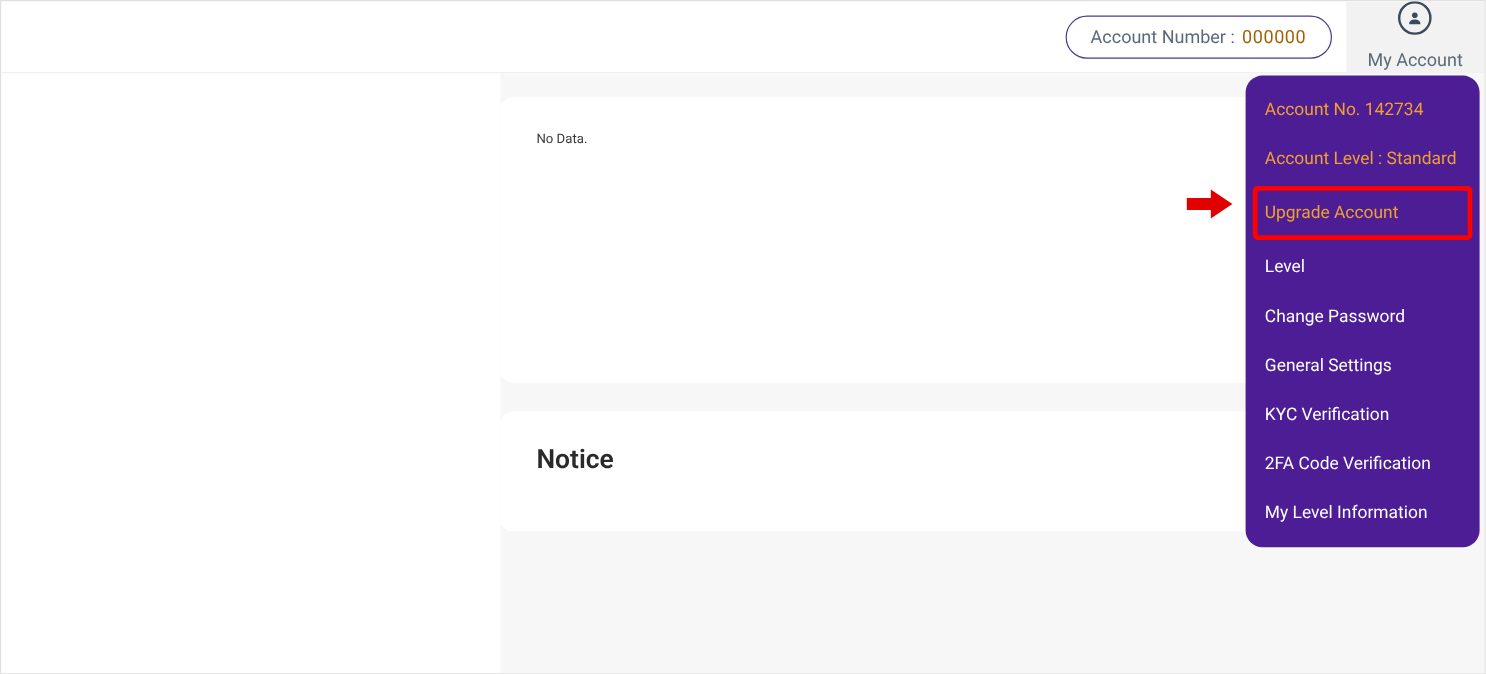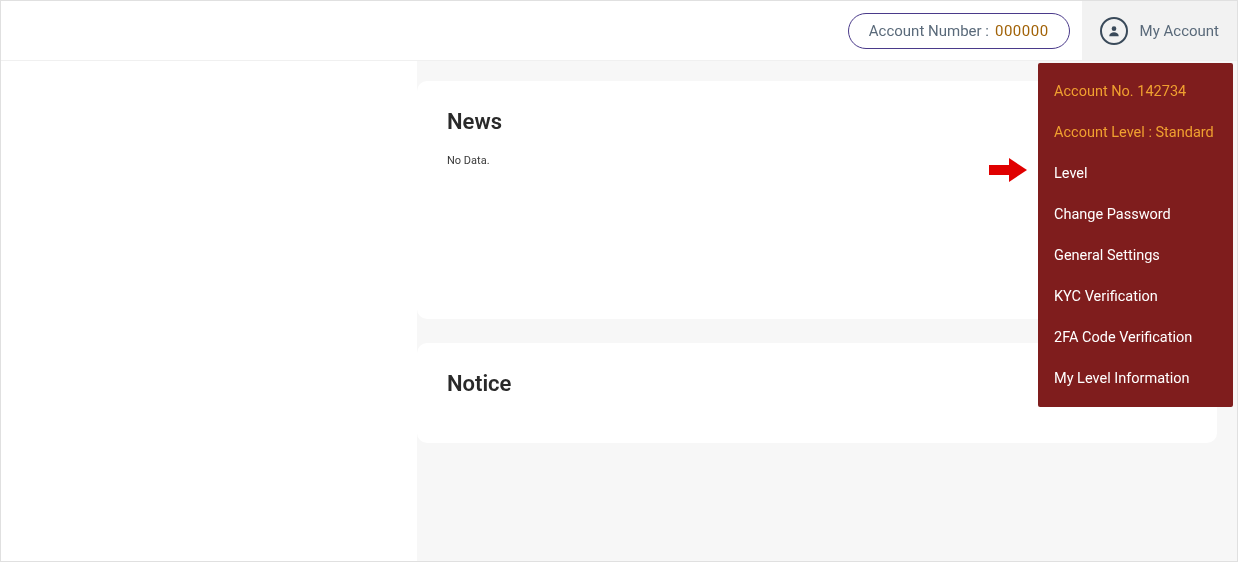--- a/index.html
+++ b/index.html
@@ -39,20 +39,21 @@
       letter-spacing: 0.5px;
     }
     .my-account-area {
       background: #f2f2f2;
       height: 100%;
       display: flex;
       align-items: center;
       padding: 0 18px;
       gap: 12px;
       cursor: pointer;
+      flex-direction: column;
     }
     .user-icon-circle {
       width: 28px;
       height: 28px;
       border: 2px solid #3a4a5a;
       border-radius: 50%;
       display: flex;
       align-items: center;
       justify-content: center;
     }
@@ -91,22 +92,22 @@
       height: 238px;
     }
     .history-card {
       height: 100px;
     }
     .dropdown-menu {
       position: absolute;
       top: 62px;
       right: 4px;
       width: 195px;
-      background: #7f1d1d;
-      border-radius: 2px;
+      background: #4c1d95;
+      border-radius: 14px;
       padding: 8px 0;
       z-index: 100;
     }
     .menu-item {
       padding: 12px 16px;
       color: #fff;
       font-size: 14.5px;
       cursor: pointer;
       position: relative;
     }
@@ -164,31 +165,31 @@
         <circle cx="12" cy="8" r="4"></circle>
         <path d="M4 20c0-4 4-6 8-6s8 2 8 6v1H4v-1z"></path>
       </svg>
     </span>
     <span class="my-account-label">My Account</span>
   </div>
 </div>
 
 <div class="content-area">
   <div class="card news-card">
-    <div class="card-title">News</div>
     <div class="card-body">No Data.</div>
   </div>
   <div class="card history-card">
     <div class="card-title">Notice</div>
   </div>
 </div>
 
 <div class="dropdown-menu">
   <div class="menu-item gold">Account No. 142734</div>
   <div class="menu-item gold">Account Level : Standard</div>
+  <div class="menu-item gold highlighted">Upgrade Account</div>
   <div class="menu-item">Level</div>
   <div class="menu-item">Change Password</div>
   <div class="menu-item">General Settings</div>
   <div class="menu-item">KYC Verification</div>
   <div class="menu-item">2FA Code Verification</div>
   <div class="menu-item">My Level Information</div>
 </div>
 
 <div class="arrow-indicator">
   <div class="arrow-shape">

